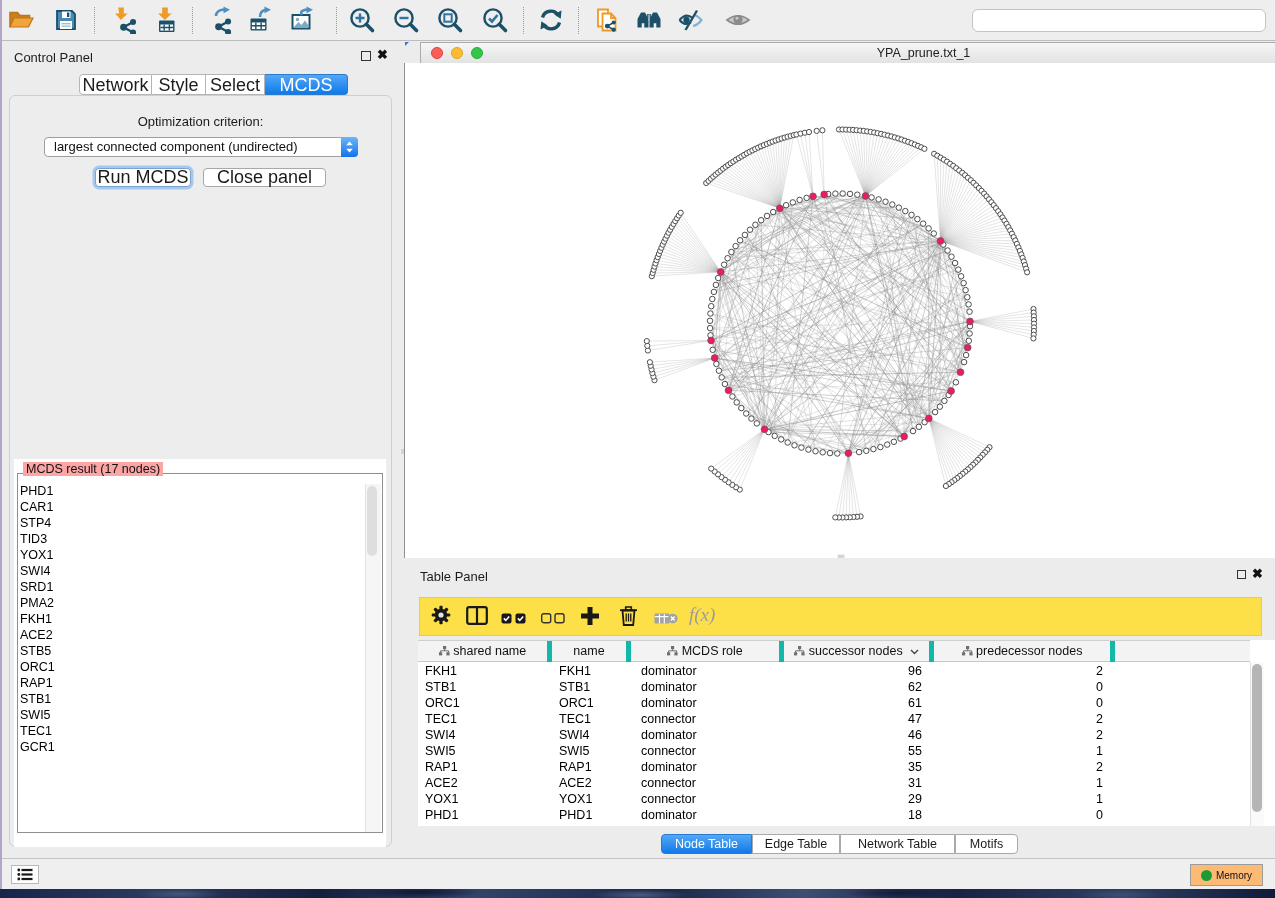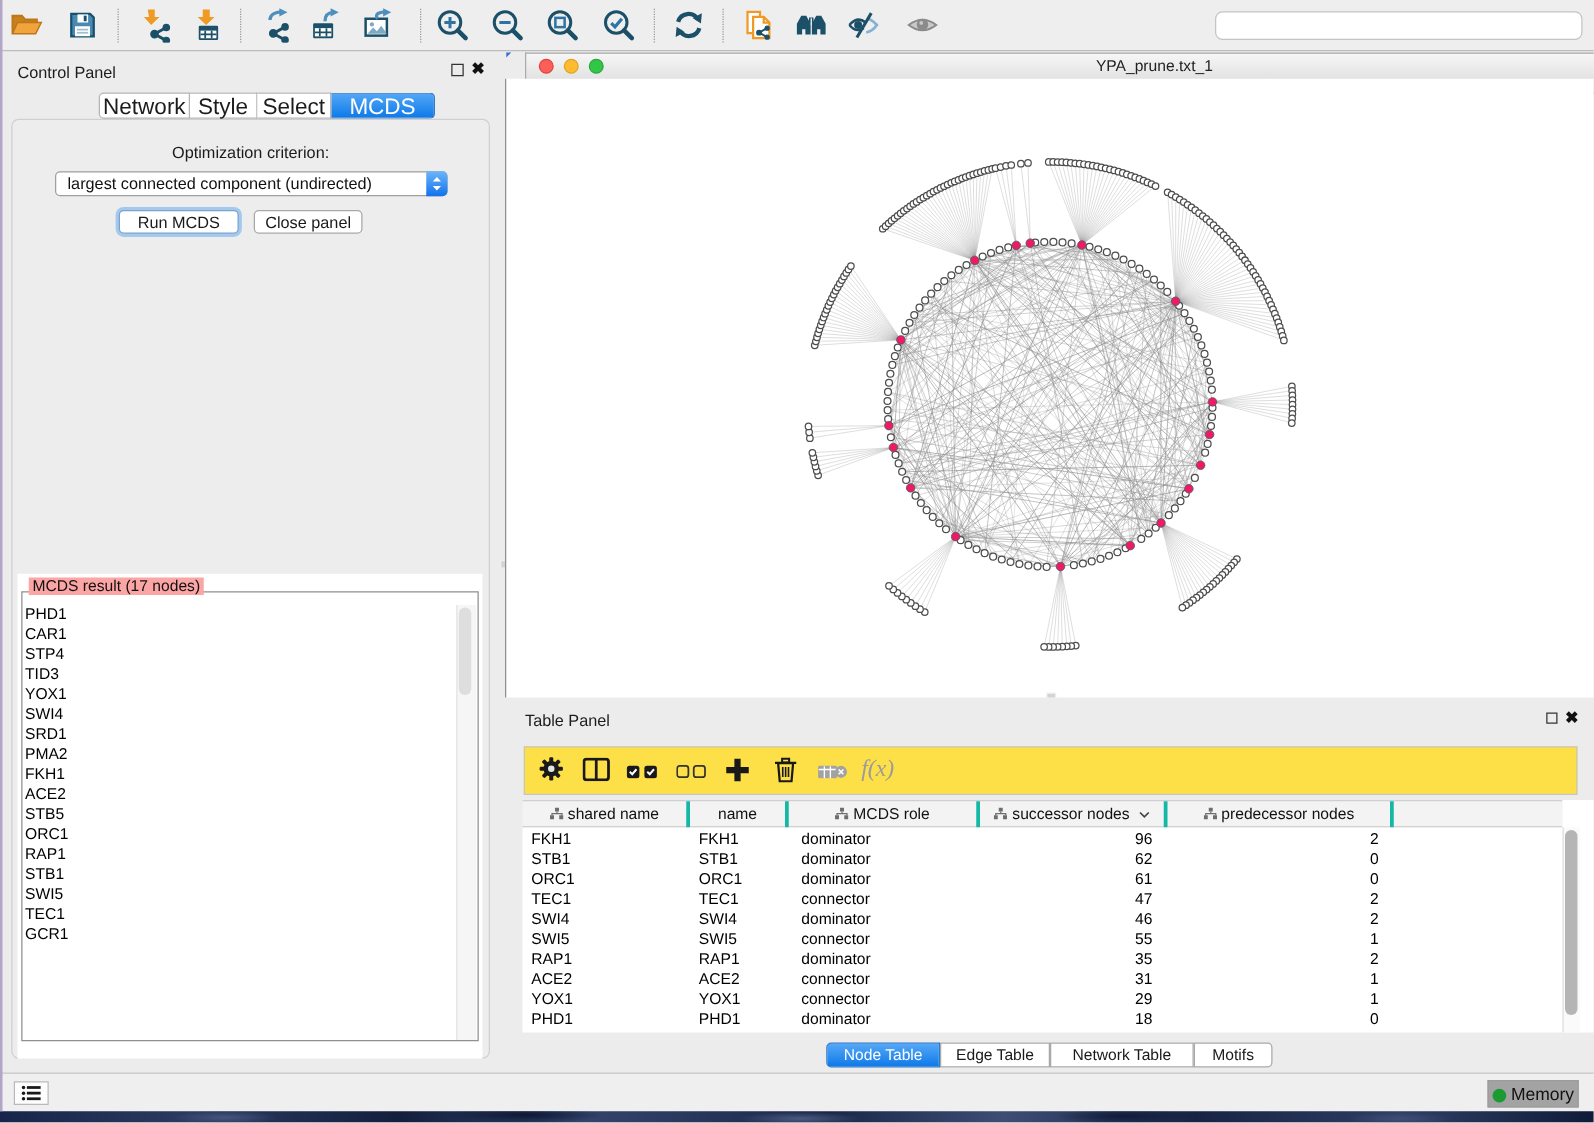--- a/index.html
+++ b/index.html
@@ -21,23 +21,23 @@
 #cp-panel { left:9px; top:95px; width:383px; height:752px; background:#ededed; border:1px solid #cfcfcf; border-radius:6px; }
 .tab { top:74px; height:21px; background:#fff; border:1px solid #b5b5b5; border-left:none; color:#1c1c1c; font-size:18px; text-align:center; line-height:20px; }
 #tab1 { left:79px; width:73px; border-left:1px solid #b5b5b5; border-radius:4px 0 0 4px; }
 #tab2 { left:152px; width:54px; }
 #tab3 { left:206px; width:59px; }
 #tab4 { left:265px; width:83px; background:linear-gradient(#53a7f7,#0e7ae9); color:#fff; border-color:#2a7ad0; border-radius:0 4px 4px 0; }
 #optlab { left:9px; top:114px; width:383px; text-align:center; font-size:13px; color:#1a1a1a; }
 #dropdown { left:44px; top:137px; width:314px; height:20px; background:#fff; border:1px solid #9f9f9f; border-radius:4px; font-size:13px; color:#111; line-height:18px; padding-left:9px; }
 #spinner { right:-1px; top:-1px; width:17px; height:20px; border-radius:0 4px 4px 0; background:linear-gradient(#6cb5f9,#1272ec); }
 #spinner svg { display:block; margin:3px auto 0; }
-.btn { top:168px; height:19px; background:#fff; border:1px solid #a8a8a8; border-radius:4px; font-size:13px; color:#1a1a1a; text-align:center; line-height:17px; }
+.btn { top:168px; height:19px; background:#fff; border:1px solid #a8a8a8; border-radius:4px; font-size:18px; color:#1a1a1a; text-align:center; line-height:17px; }
 #btn-run { left:95px; width:96px; box-shadow:0 0 0 2.5px #a5c9ec; border-color:#7aa4cf; }
-#btn-close { left:203px; width:87px; }
+#btn-close { left:203px; width:123px; }
 
 
 #mcds-white { left:14px; top:459px; width:372px; height:388px; background:#fff; }
 #mcds-border { left:17px; top:473px; width:366px; height:360px; border:1px solid #8f8f8f; }
 #mcds-legend { left:23px; top:462px; background:#fca5a5; padding:0 3px; font-size:12.5px; color:#111; }
 #mcds-list { left:20px; top:483px; font-size:12.5px; color:#000; line-height:16px; }
 #mcds-sbtrack { left:365px; top:484px; width:16px; height:348px; background:#f6f6f6; border-left:1px solid #e2e2e2; }
 #mcds-sbthumb { left:367px; top:486px; width:10px; height:70px; background:#dedede; border-radius:5px; }
 
 
@@ -50,41 +50,41 @@
 #net-name { position:absolute; top:3px; left:67px; width:871px; text-align:center; font-size:12.5px; color:#222; }
 #net-canvas { left:404px; top:63px; width:871px; height:495px; background:#fff; border-left:1px solid #8f8f8f; }
 #net-blue { left:405px; top:42px; width:0; height:0; border-top:4px solid #3b6fd4; border-right:4px solid transparent; }
 
 
 #tp-title { left:420px; top:569px; font-size:13px; color:#1c1c1c; }
 #tp-float { left:1237px; top:570px; width:9px; height:9px; border:1.5px solid #333; }
 #tp-close { left:1252px; top:566px; font-size:13px; font-weight:bold; color:#111; }
 #tp-toolbar { left:419px; top:597px; width:843px; height:39px; background:#fde047; border:1px solid #c6c6c6; }
 #tp-header { left:418px; top:640px; width:832px; height:22px; background:#f3f3f3; border-top:1px solid #cfcfcf; border-bottom:1px solid #c9c9c9; font-size:12.5px; color:#111; }
-.hcell { position:absolute; top:0; height:21px; border-right:3px solid #14b8a6; text-align:center; line-height:21px; }
+.hcell { position:absolute; top:0; height:21px; border-right:5px solid #14b8a6; text-align:center; line-height:21px; }
 #tp-rows { left:418px; top:662px; width:832px; height:164px; background:#fff; font-size:12.5px; color:#000; }
 .trow { position:absolute; height:16px; line-height:16px; width:832px; }
 .c1 { position:absolute; left:7px; }
 .c2 { position:absolute; left:141px; }
 .c3 { position:absolute; left:223px; }
 .c4 { position:absolute; left:366px; width:138px; text-align:right; }
 .c5 { position:absolute; left:547px; width:138px; text-align:right; }
 #tp-white-right { left:1250px; top:640px; width:25px; height:186px; background:#fff; }
 #tp-sbtrack { left:1250px; top:662px; width:14px; height:164px; background:#fafafa; border-left:1px solid #e0e0e0; }
 #tp-sbthumb { left:1252px; top:664px; width:10px; height:148px; background:#b5b5b5; border-radius:5px; }
 .btab { position:absolute; top:834px; height:20px; background:#fff; border:1px solid #a9a9a9; font-size:12.5px; color:#1a1a1a; text-align:center; line-height:19px; }
 #btab1 { left:661px; width:91px; border-radius:4px 0 0 4px; background:linear-gradient(#55a8f7,#0f7ae9); color:#fff; border-color:#2a7ad0; }
 #btab2 { left:752px; width:88px; }
 #btab3 { left:840px; width:115px; }
 #btab4 { left:955px; width:63px; border-radius:0 4px 4px 0; }
 
 
 #statusbar { left:0; top:858px; width:1275px; height:31px; background:#efefef; border-top:1px solid #c3c3c3; }
 #st-list { left:11px; top:865px; width:28px; height:19px; background:#fdfdfd; border:1px solid #b9b9b9; }
-#st-mem { left:1190px; top:864px; width:73px; height:22px; background:#a3a3a3; border:1px solid #9c9c9c; font-size:14px; color:#111; text-align:center; line-height:21px; }
+#st-mem { left:1190px; top:864px; width:73px; height:22px; background:#fdba74; border:1px solid #9c9c9c; font-size:10px; color:#111; text-align:center; line-height:21px; }
 #st-mem i { display:inline-block; width:11px; height:11px; border-radius:50%; background:#1d9b33; margin-right:4px; vertical-align:-1.5px; }
 #wallpaper { left:0; top:889px; width:1275px; height:9px;
   background:
    radial-gradient(ellipse 60px 8px at 180px 5px, #45557c 0%, transparent 70%),
    radial-gradient(ellipse 90px 9px at 420px 3px, #0e1833 0%, transparent 70%),
    radial-gradient(ellipse 70px 8px at 640px 6px, #4a5a80 0%, transparent 70%),
    radial-gradient(ellipse 80px 9px at 900px 4px, #101b38 0%, transparent 70%),
    radial-gradient(ellipse 60px 8px at 1120px 6px, #3d4d74 0%, transparent 70%),
    linear-gradient(90deg,#18254a 0%,#2b3a60 12%,#141f3d 25%,#33436b 37%,#1a2748 52%,#3d4d74 63%,#182344 75%,#2e3e63 88%,#101b38 100%); }
 </style>

